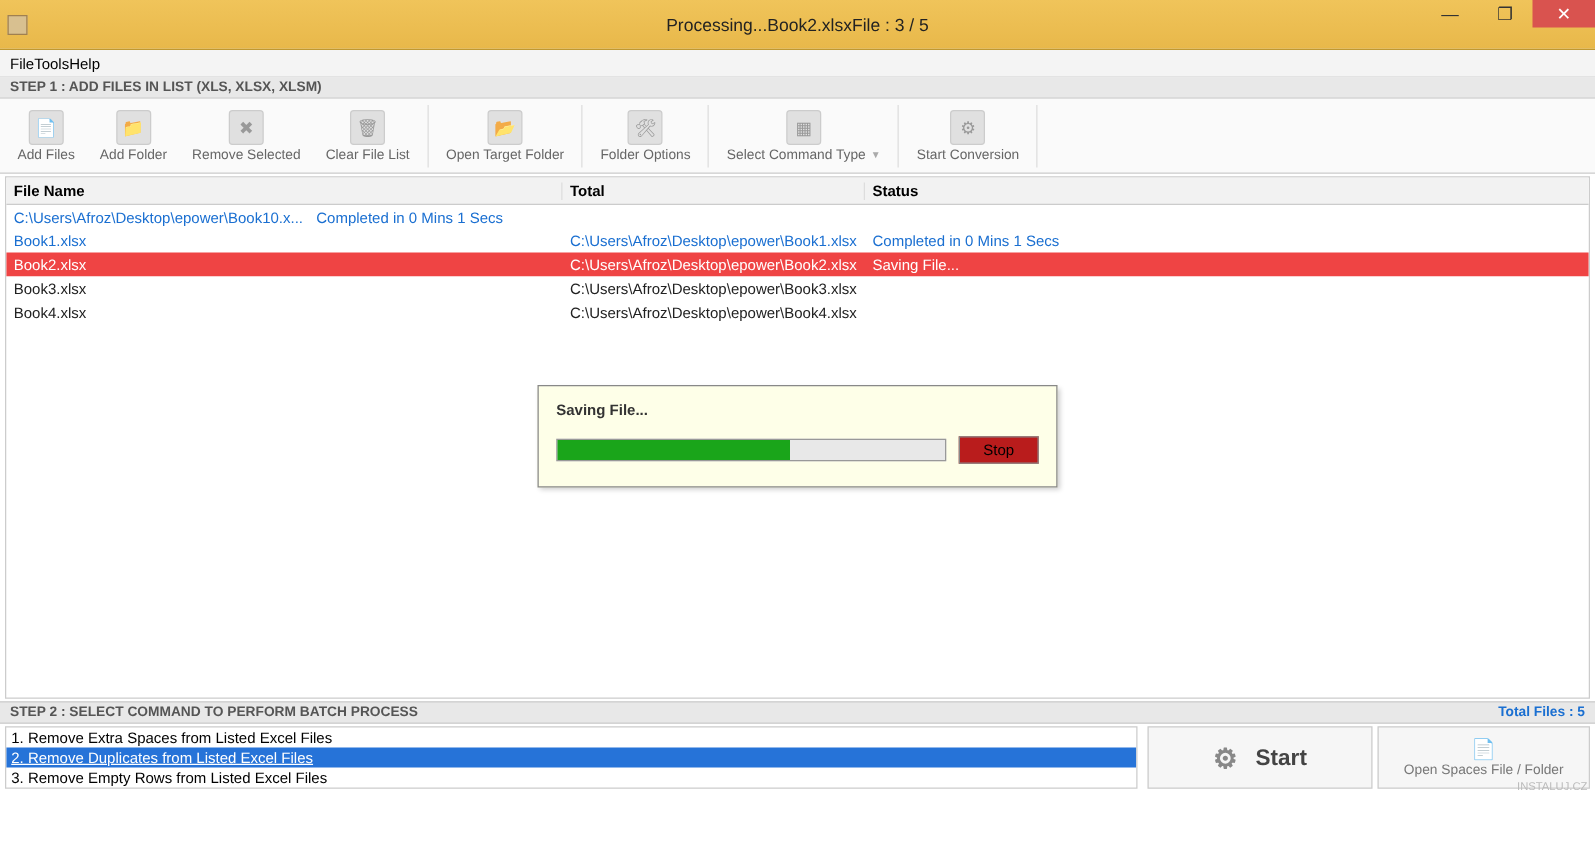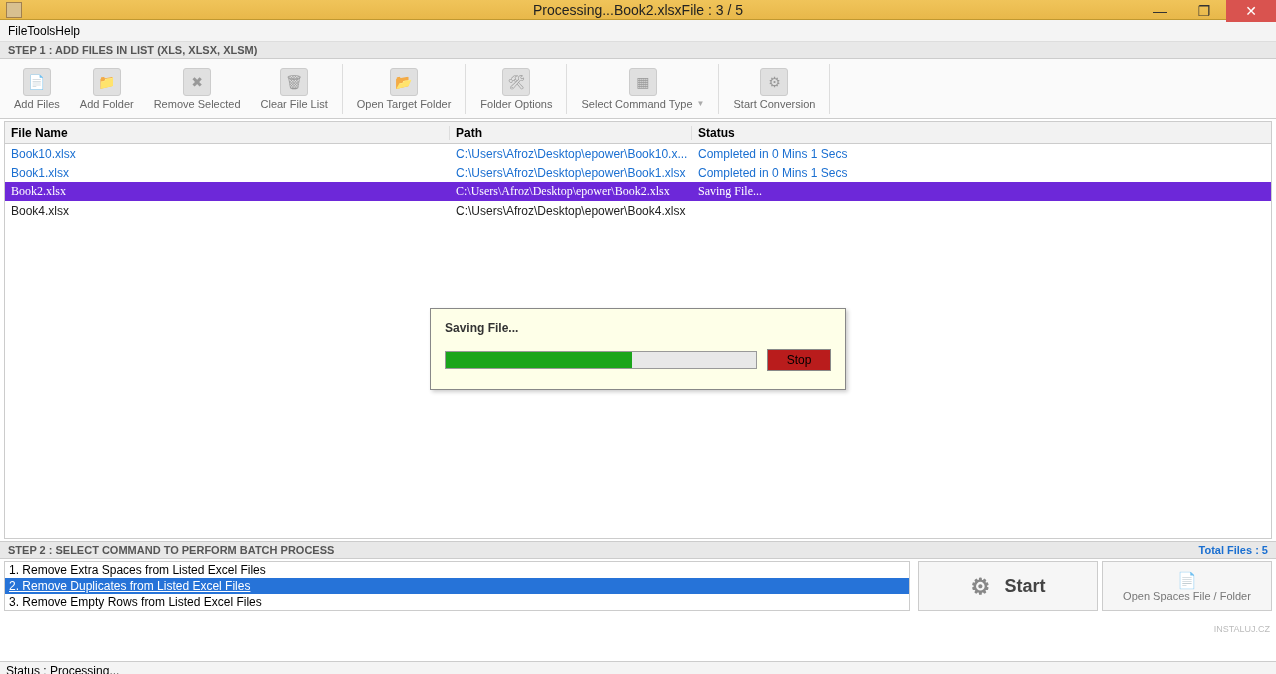--- a/index.html
+++ b/index.html
@@ -6,21 +6,21 @@
 body {
   font-family: "Segoe UI", Tahoma, sans-serif;
   font-size: 12px;
   background: #fff;
   width: 1276px;
   height: 674px;
   overflow: hidden;
   position: relative;
 }
 .titlebar {
-  height: 20px;
+  height: 40px;
   background: linear-gradient(to bottom, #f0c45a, #e8b84a);
   display: flex;
   align-items: center;
   position: relative;
   border-bottom: 1px solid #c09830;
 }
 .titlebar-icon {
   width: 16px; height: 16px;
   margin-left: 6px;
   background: #d8c090;
@@ -131,21 +131,21 @@
   display: flex;
   height: 19px;
   align-items: center;
   font-size: 12px;
 }
 .table-row .cell { overflow: hidden; white-space: nowrap; text-overflow: ellipsis; }
 .table-row .cf { width: 445px; padding-left: 6px; }
 .table-row .cp { width: 242px; padding-left: 6px; }
 .table-row .cs { width: 200px; padding-left: 6px; }
 .row-completed { color: #1a6fd1; }
-.row-selected { background: #6d28d9; color: #fff; font-family: Liberation Serif, serif; }
+.row-selected { background: #ef4444; color: #fff; }
 .row-normal { color: #222; }
 .step2-header {
   background: #e8e8e8;
   border-top: 1px solid #ccc;
   border-bottom: 1px solid #ccc;
   padding: 2px 8px;
   font-size: 11px;
   font-weight: bold;
   color: #555;
   display: flex;
@@ -305,38 +305,42 @@
   <div class="toolbar-btn">
     <div class="tb-icon">⚙</div>
     <span>Start Conversion</span>
   </div>
   <div class="tb-sep"></div>
 </div>
 
 <div class="table-area">
   <div class="table-header">
     <div class="col-file">File Name</div>
-    <div class="col-path">Path</div>
+    <div class="col-path">Total</div>
     <div class="col-status">Status</div>
   </div>
   <div id="table-body">
       <div class="table-row row-completed">
-        <div class="cell cf">Book10.xlsx</div>
         <div class="cell cp">C:\Users\Afroz\Desktop\epower\Book10.x...</div>
         <div class="cell cs">Completed in 0 Mins 1 Secs</div>
       </div>
       <div class="table-row row-completed">
         <div class="cell cf">Book1.xlsx</div>
         <div class="cell cp">C:\Users\Afroz\Desktop\epower\Book1.xlsx</div>
         <div class="cell cs">Completed in 0 Mins 1 Secs</div>
       </div>
       <div class="table-row row-selected">
         <div class="cell cf">Book2.xlsx</div>
         <div class="cell cp">C:\Users\Afroz\Desktop\epower\Book2.xlsx</div>
         <div class="cell cs">Saving File...</div>
+      </div>
+      <div class="table-row row-normal">
+        <div class="cell cf">Book3.xlsx</div>
+        <div class="cell cp">C:\Users\Afroz\Desktop\epower\Book3.xlsx</div>
+        <div class="cell cs"></div>
       </div>
       <div class="table-row row-normal">
         <div class="cell cf">Book4.xlsx</div>
         <div class="cell cp">C:\Users\Afroz\Desktop\epower\Book4.xlsx</div>
         <div class="cell cs"></div>
       </div>
     </div>
 </div>
 
 <div class="step2-header">

